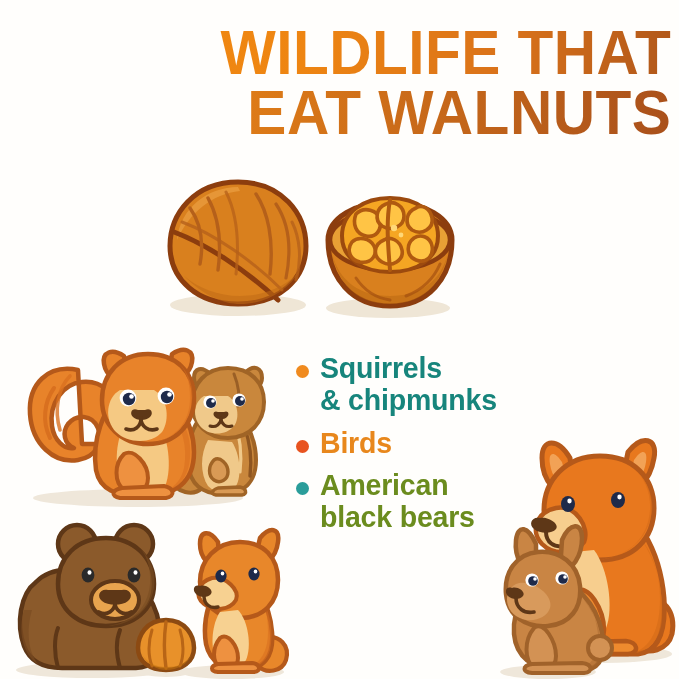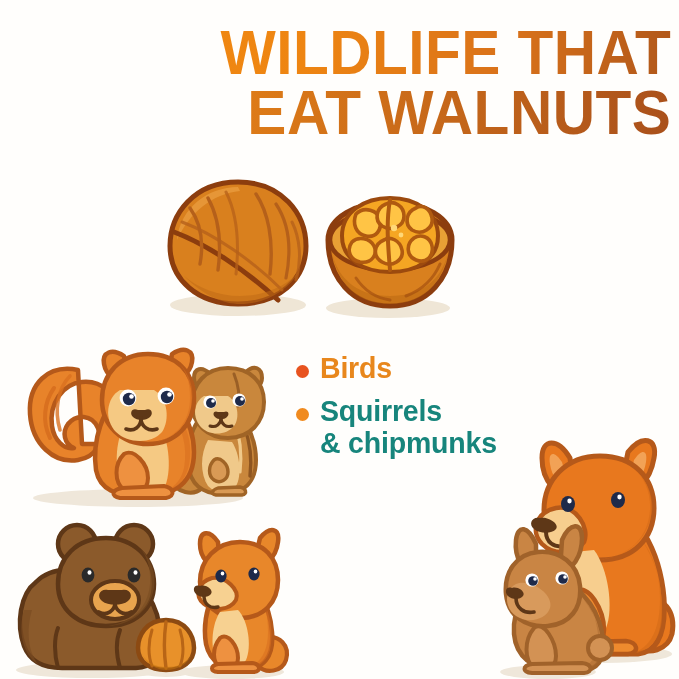--- a/index.html
+++ b/index.html
@@ -443,27 +443,32 @@
         <path d="M40 232 C30 234 30 240 40 241 L92 241 C102 240 100 232 90 231 Z" fill="#D39254" stroke="#A0622A" stroke-width="4" stroke-linejoin="round"></path>
 
         <circle cx="108" cy="216" r="12" fill="#D39254" stroke="#A0622A" stroke-width="4"></circle>
       </g>
     </svg>
   </div>
 
   <div id="bullet-list">
 
     <div class="bullet-row">
-      <span class="bullet-dot" style="background:#E8531F"></span>
-      <span class="bullet-text" style="color:#E8871C">Birds</span>
-    </div>
-
-    <div class="bullet-row">
       <span class="bullet-dot" style="background:#F08A1E"></span>
       <span class="bullet-text" style="color:#17857C">Squirrels
 &amp; chipmunks</span>
     </div>
 
-
+    <div class="bullet-row">
+      <span class="bullet-dot" style="background:#E8531F"></span>
+      <span class="bullet-text" style="color:#E8871C">Birds</span>
+    </div>
+
+
+    <div class="bullet-row">
+      <span class="bullet-dot" style="background:#2A9D9A"></span>
+      <span class="bullet-text" style="color:#6B8C1E">American
+black bears</span>
+    </div>
 
   </div>
 
 </div>
 
 </body></html>

